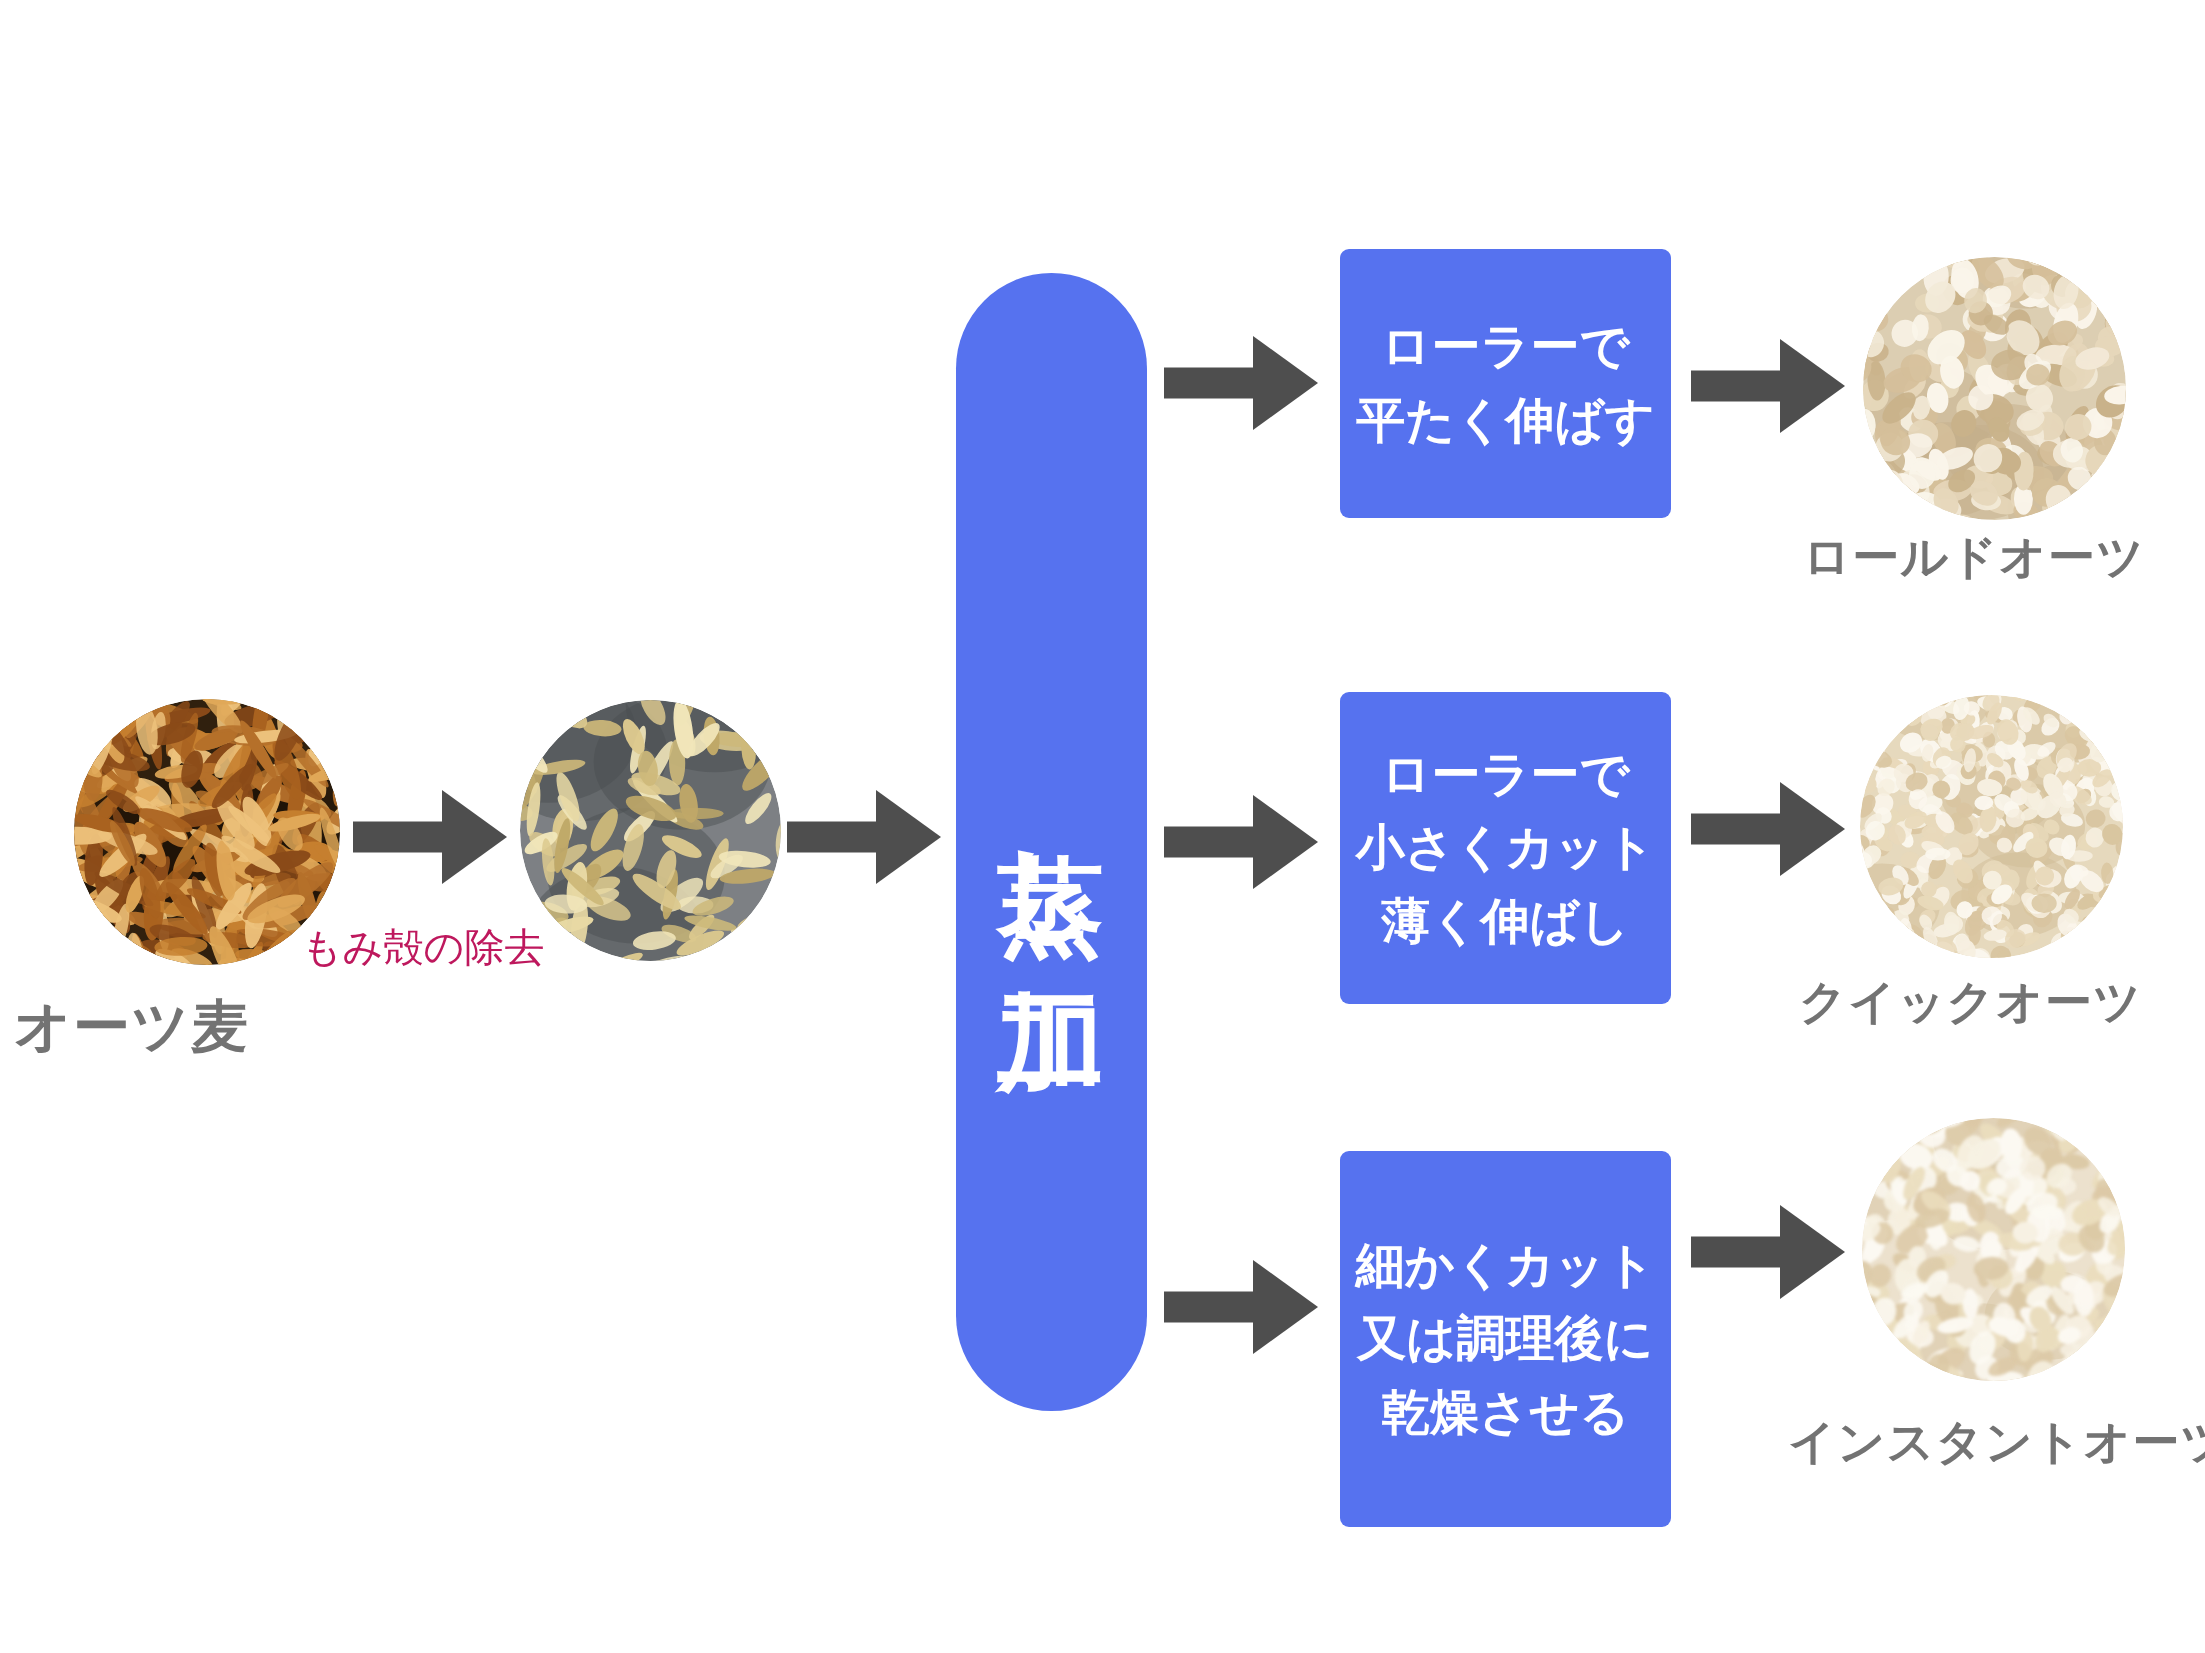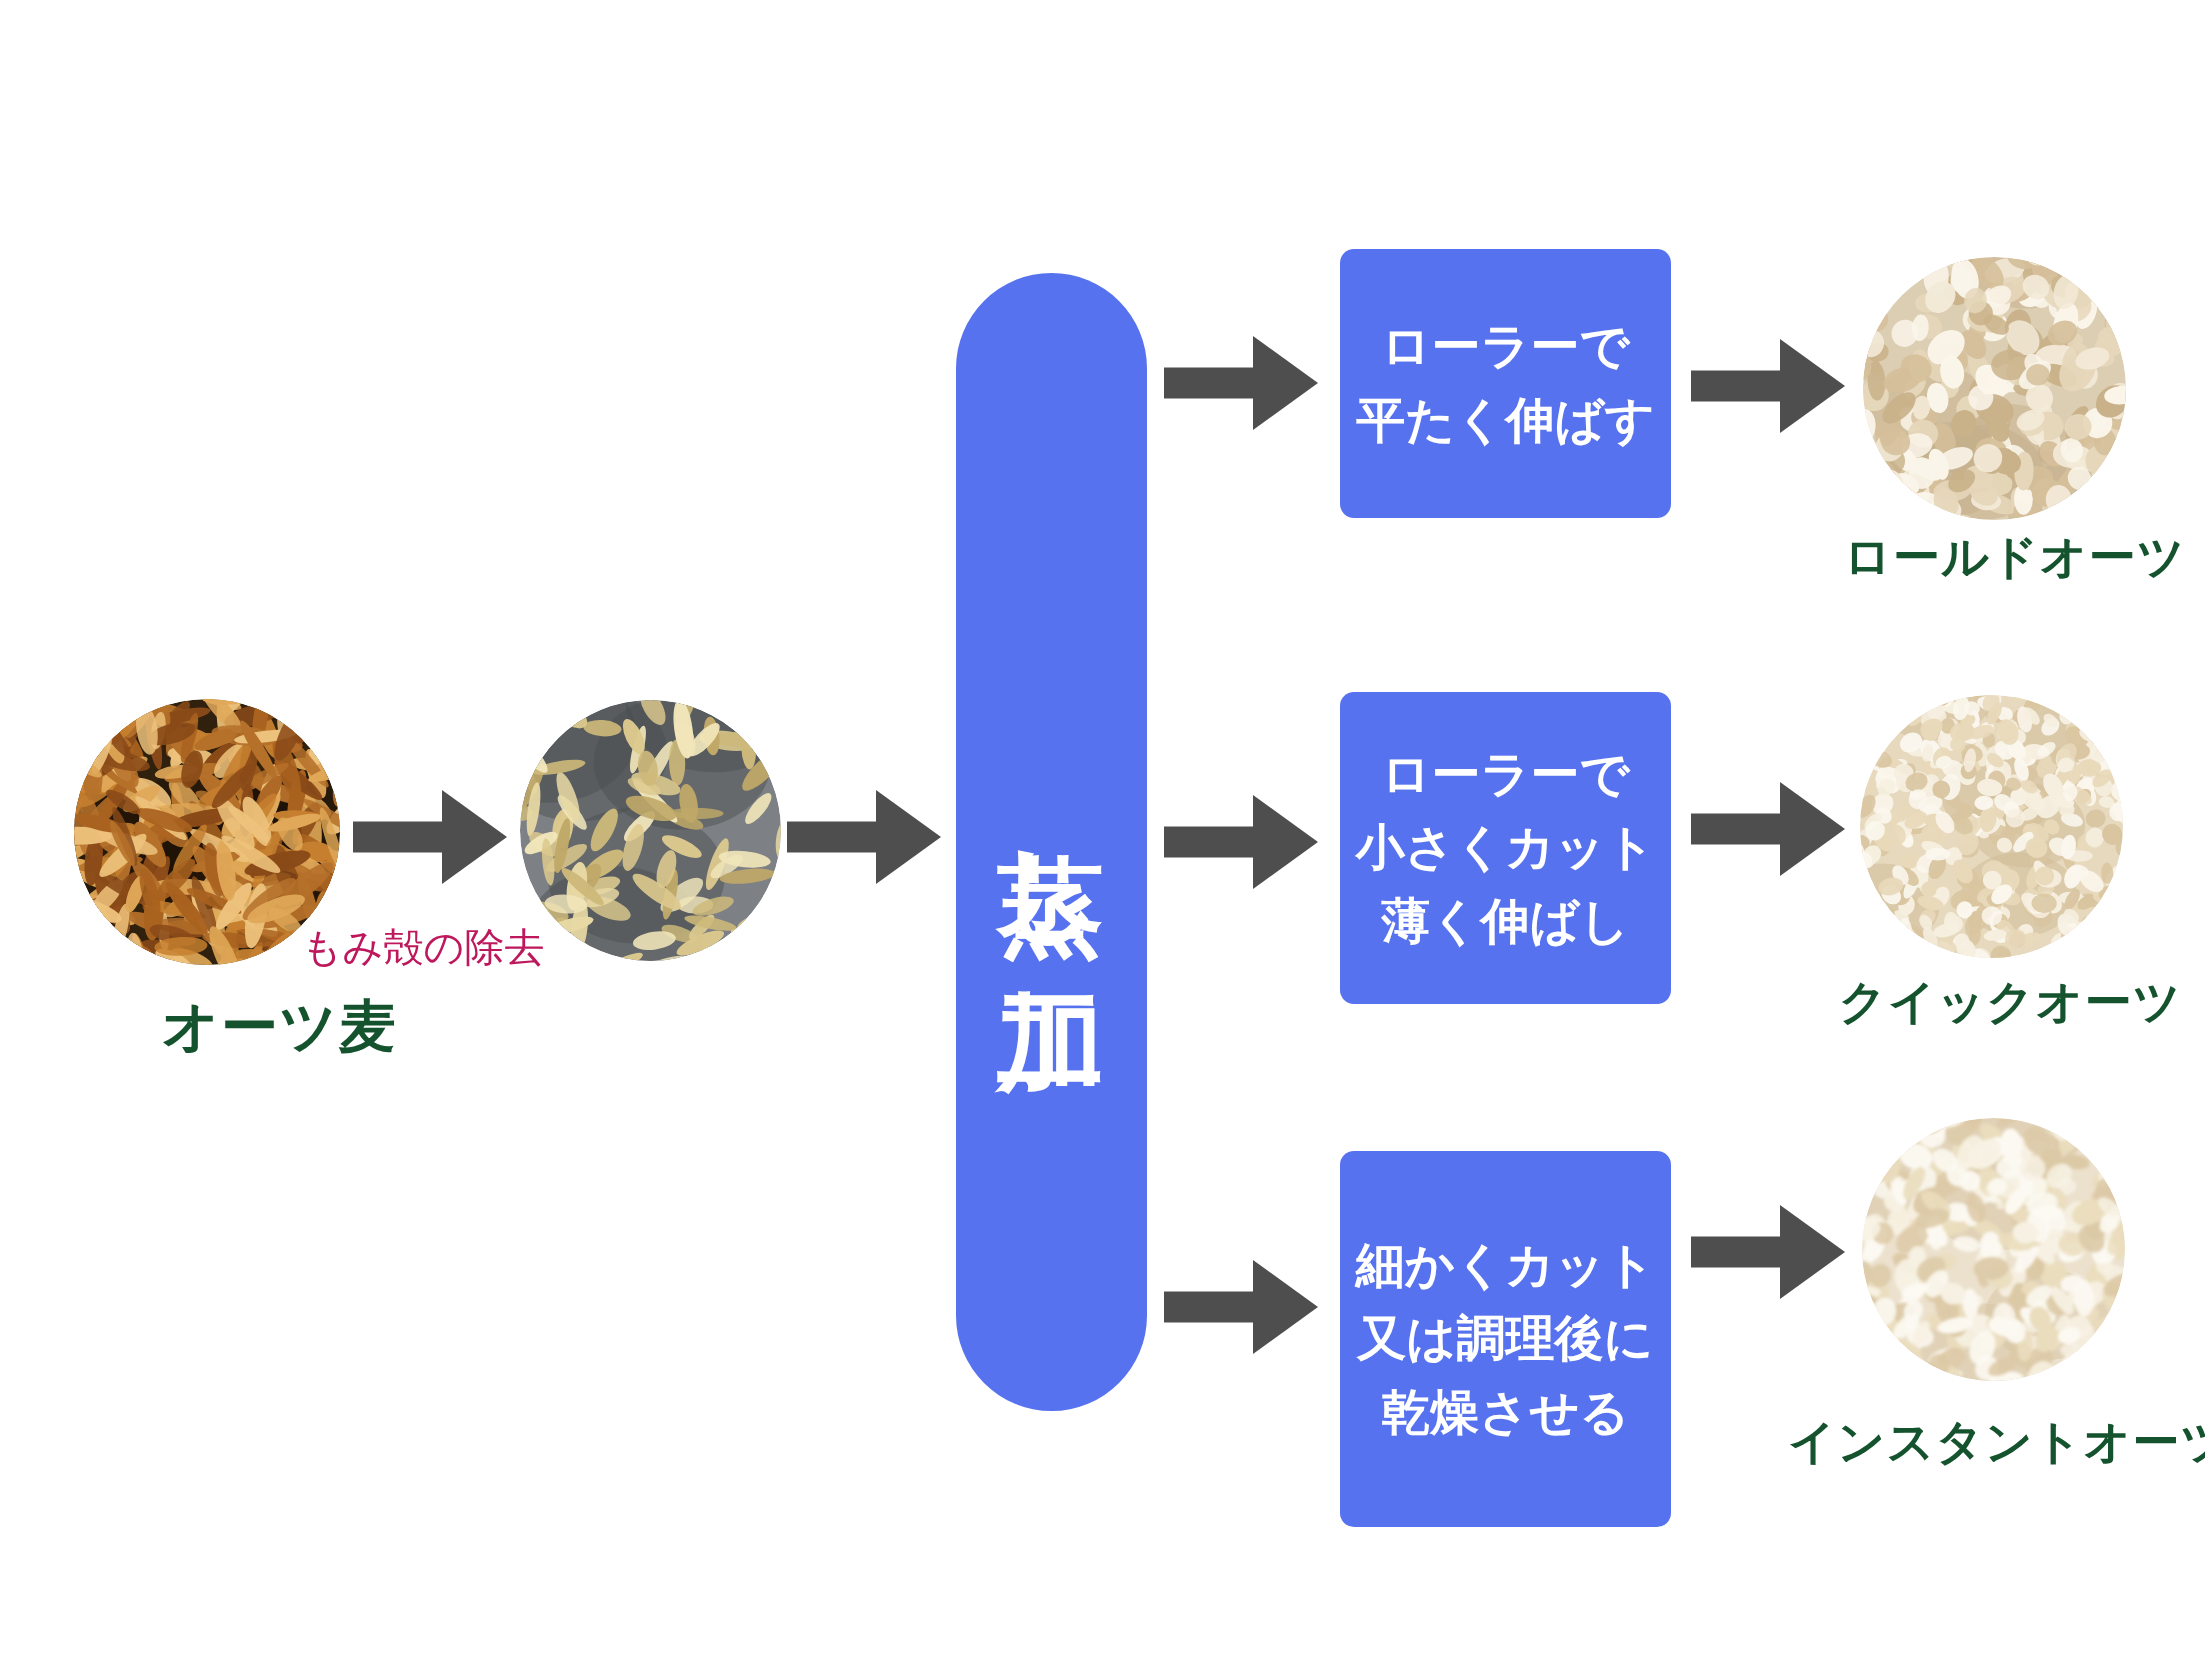--- a/index.html
+++ b/index.html
@@ -15,22 +15,22 @@
   }
   .photo-circle svg{position:absolute;inset:0;width:100%;height:100%;display:block;}
   .c-raw   {left:74px;  top:699px; width:266px; height:266px;}
   .c-groat {left:520px;  top:700px; width:261px; height:261px;}
   .c-rolled{left:1863px; top:257px;  width:263px; height:263px;}
   .c-quick {left:1860px; top:695px; width:263px; height:263px;}
   .c-inst  {left:1862px; top:1118px; width:263px; height:263px;}
 
   
   .diagram-label{
-    position:absolute;color:#14532d;font-weight:800;
-    text-align:right;white-space:nowrap;letter-spacing:1.1px;
+    position:absolute;color:#737373;font-weight:800;
+    text-align:left;white-space:nowrap;letter-spacing:1.1px;
   }
   .lbl-raw   {left:13.7px;   top:989px; width:383px; font-size:57px;}
   .lbl-groat {left:459px;  top:989px; width:383px; font-size:57px;}
   .lbl-rolled{left:1803px; top:526px;  width:383px; font-size:47px;}
   .lbl-quick {left:1799px; top:971px; width:383px; font-size:47px;}
   .lbl-inst  {left:1788px; top:1411px; width:410px; font-size:47px;}
   .lbl-note{
     position:absolute;left:259px;top:920px;width:328px;
     font-size:40px;font-weight:400;color:#be185d;text-align:center;white-space:nowrap;
   }
@@ -63,21 +63,21 @@
     display:flex;align-items:center;justify-content:center;
   }
   .pillar-text{
     writing-mode:vertical-rl;text-orientation:upright;
     color:#ffffff;font-weight:800;font-size:107px;letter-spacing:7.7px;
     line-height:1;
   }
 
   
   .process-box{
-    position:absolute;left:1340px;width:331px;background:#5672ef;border-radius:14px;
+    position:absolute;left:1340px;width:331px;background:#5672ef;border-radius:9px;
     display:flex;flex-direction:column;align-items:center;justify-content:center;
     color:#ffffff;font-weight:800;text-align:center;
   }
   .process-box .line{font-size:49px;line-height:1.5;white-space:nowrap;}
   .box-1{top:249px;  height:269px;}
   .box-2{top:692px; height:312px;}
   .box-3{top:1151px; height:376px;}
 </style>
 </head>
 <body>

